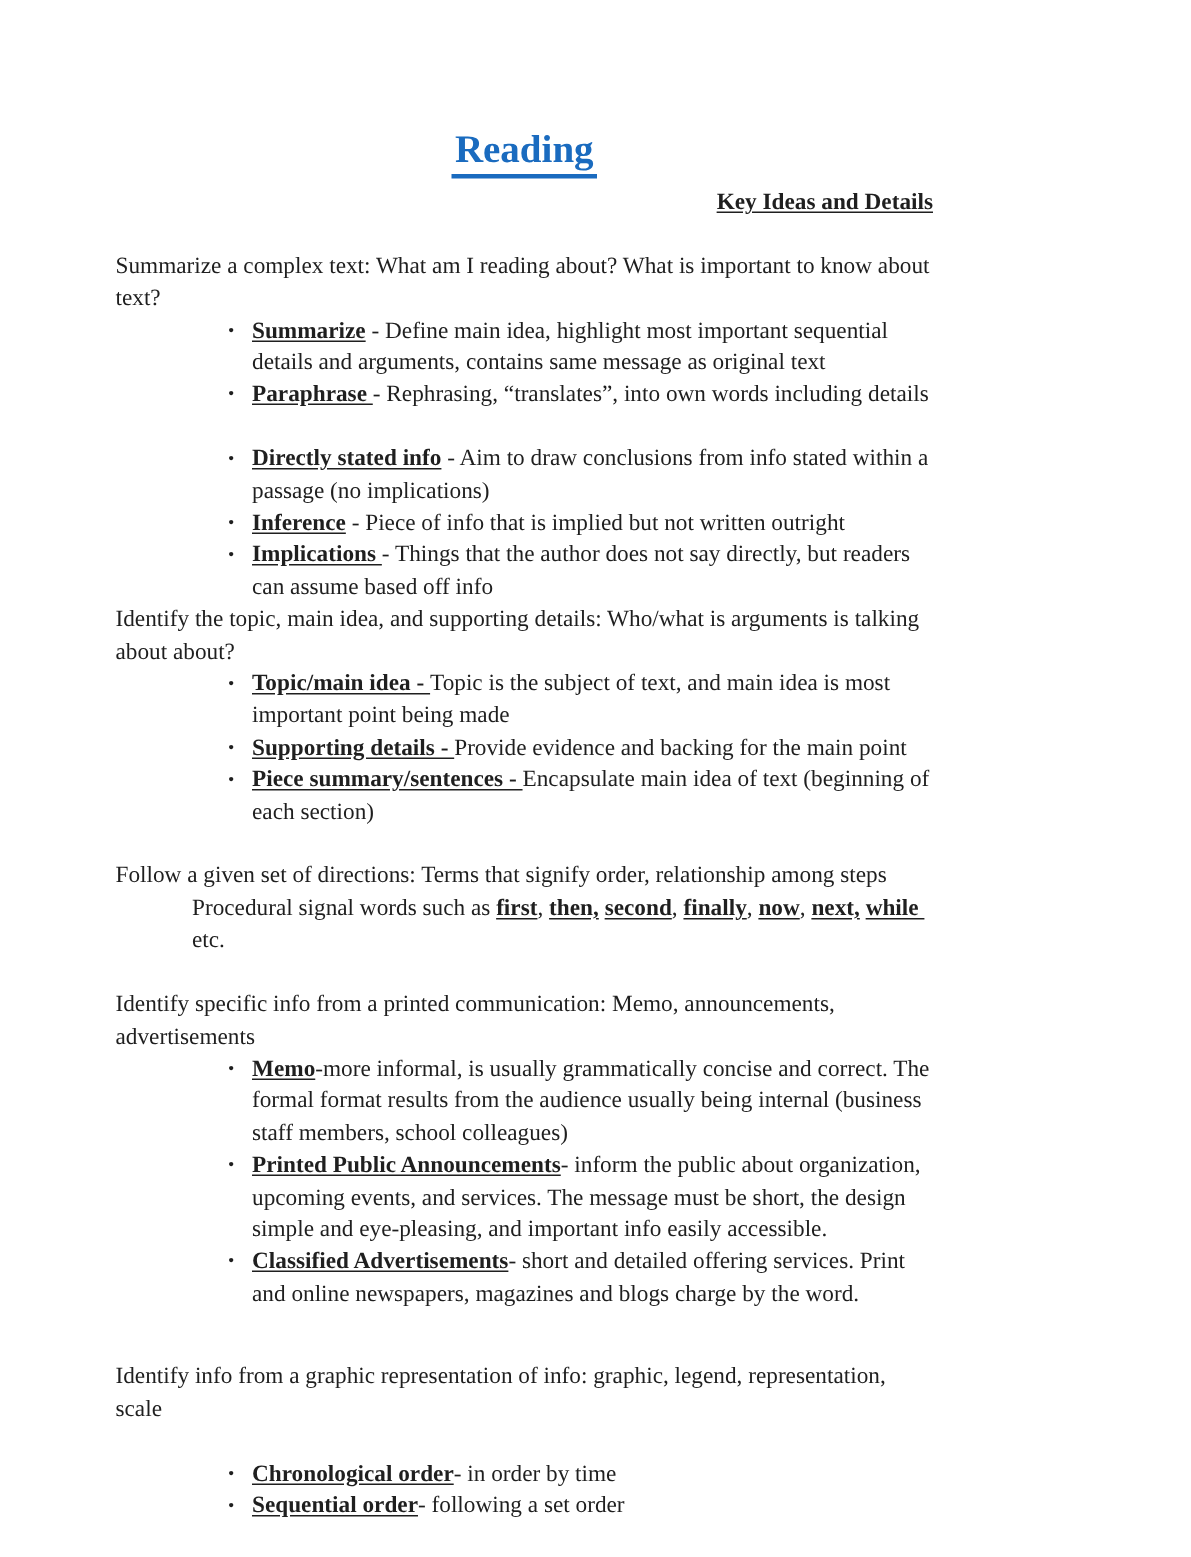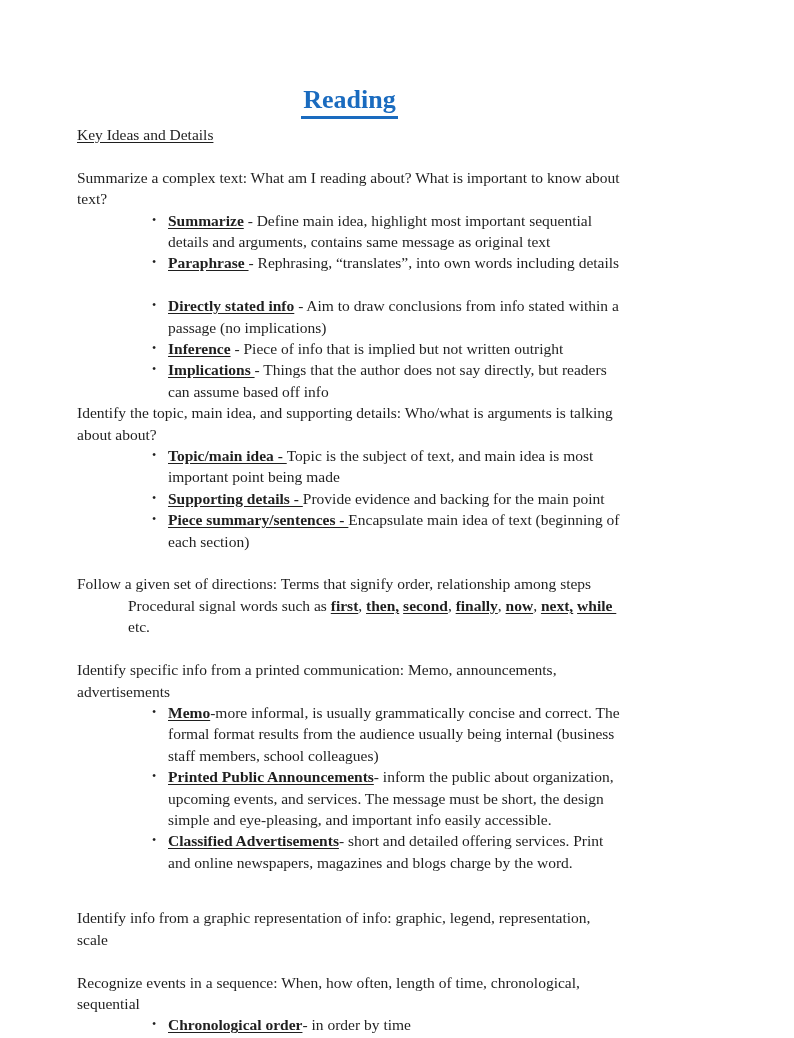--- a/index.html
+++ b/index.html
@@ -23,23 +23,24 @@
     line-height: 32px;
     font-weight: bold;
     margin-bottom: 5px;
   }
   .title-text {
     display: inline-block;
     border-bottom: 3px solid currentColor;
     padding: 0 2px 0 2px;
   }
   .section-heading {
-    font-weight: normal;
+    font-weight: bold;
     text-decoration: underline;
     text-underline-offset: 2px;
+    text-align: right;
   }
   .para { margin: 0; }
   .para.indent1 { padding-left: 51px; }
   .blist { list-style: none; margin: 0; padding: 0 0 0 70px; }
   .blist li { display: flex; }
   .marker {
     flex: 0 0 21px;
     width: 21px;
     font-size: 12px;
     line-height: 21.4px;
@@ -122,21 +123,20 @@
           <span class="li-text"><span class="run term">Printed Public Announcements</span><span class="run">- inform the public about organization, upcoming events, and services. The message must be short, the design simple and eye-pleasing, and important info easily accessible.</span></span>
         </li>
         <li>
           <span class="marker">•</span>
           <span class="li-text"><span class="run term">Classified Advertisements</span><span class="run">- short and detailed offering services. Print and online newspapers, magazines and blogs charge by the word.</span></span>
         </li>
       </ul>
       <div class="spacer" style="height: 34.24px;"></div>
       <p class="para"><span class="run">Identify info from a graphic representation of info: graphic, legend, representation, scale</span></p>
       <div class="spacer" style="height: 21.4px;"></div>
-      <p class="para"><span class="run">Recognize events in a sequence: When, how often, length of time, chronological, sequential</span></p>
       <ul class="blist">
         <li>
           <span class="marker">•</span>
           <span class="li-text"><span class="run term">Chronological order</span><span class="run">- in order by time</span></span>
         </li>
         <li>
           <span class="marker">•</span>
           <span class="li-text"><span class="run term">Sequential order</span><span class="run">- following a set order</span></span>
         </li>
       </ul>

